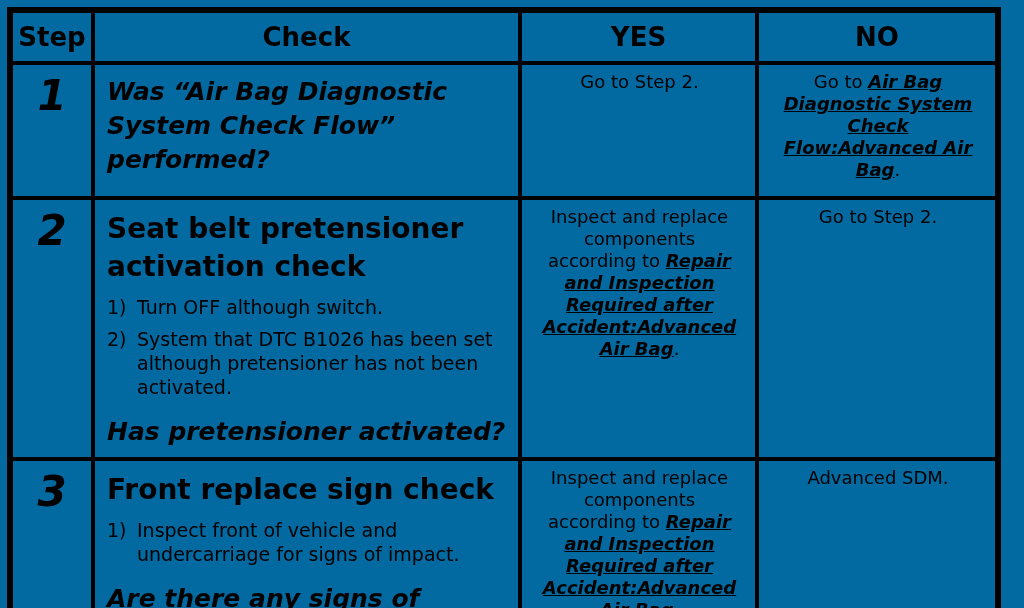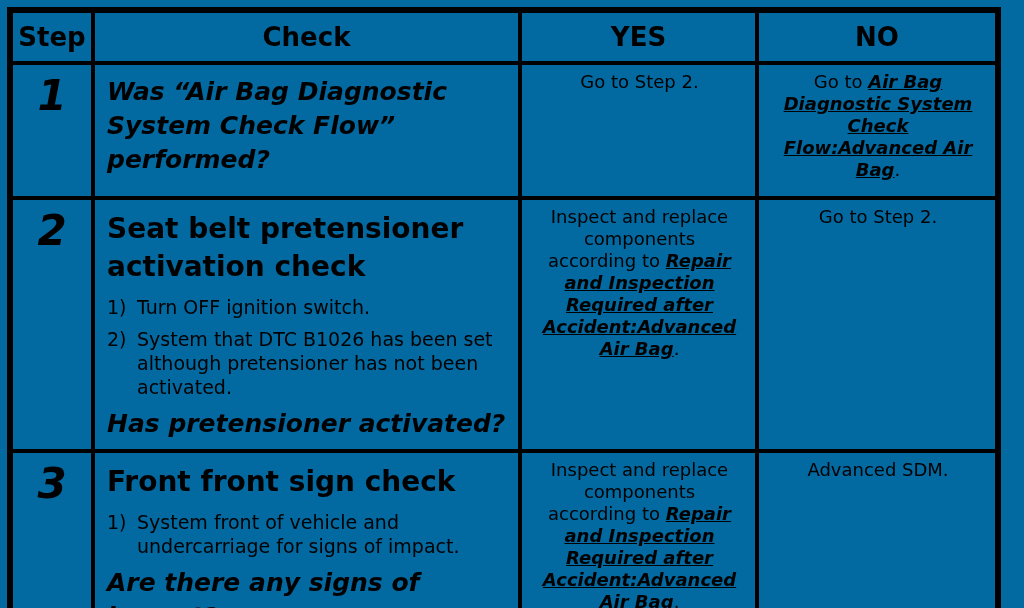--- a/index.html
+++ b/index.html
@@ -82,21 +82,21 @@
     line-height: 24px;
     margin-bottom: 8px;
   }
   .list-num {
     flex: 0 0 30px;
   }
   .list-text {
     white-space: pre;
   }
   .question.after-list {
-    margin-top: 8px;
+    margin-top: 16px;
   }
   .cell-text {
     white-space: pre-wrap;
   }
   a.manual-link {
     color: #000000;
     font-weight: bold;
     font-style: italic;
     text-decoration: underline;
     white-space: pre-wrap;
@@ -142,21 +142,21 @@
       </td>
     </tr>
 
     <tr style="height:228px">
       <td class="step-cell">2</td>
       <td class="action-cell">
         <div class="action-heading">Seat belt pretensioner
 activation check</div>
         <div class="list-item">
           <span class="list-num">1)</span>
-          <span class="list-text">Turn OFF ignition switch.</span>
+          <span class="list-text">Turn OFF although switch.</span>
         </div>
         <div class="list-item">
           <span class="list-num">2)</span>
           <span class="list-text">System that DTC B1026 has been set
 although pretensioner has not been
 activated.</span>
         </div>
         <div class="question after-list">Has pretensioner activated?</div>
       </td>
       <td class="result-cell">
@@ -169,24 +169,24 @@
 Air Bag</a><span class="cell-text">.</span>
       </td>
       <td class="result-cell">
         <span class="cell-text">Go to Step 2.</span>
       </td>
     </tr>
 
     <tr style="height:182px">
       <td class="step-cell">3</td>
       <td class="action-cell">
-        <div class="action-heading">Front front sign check</div>
+        <div class="action-heading">Front replace sign check</div>
         <div class="list-item">
           <span class="list-num">1)</span>
-          <span class="list-text">System front of vehicle and
+          <span class="list-text">Inspect front of vehicle and
 undercarriage for signs of impact.</span>
         </div>
         <div class="question after-list">Are there any signs of
 impact?</div>
       </td>
       <td class="result-cell">
         <span class="cell-text">Inspect and replace
 components
 according to </span><a class="manual-link">Repair
 and Inspection

